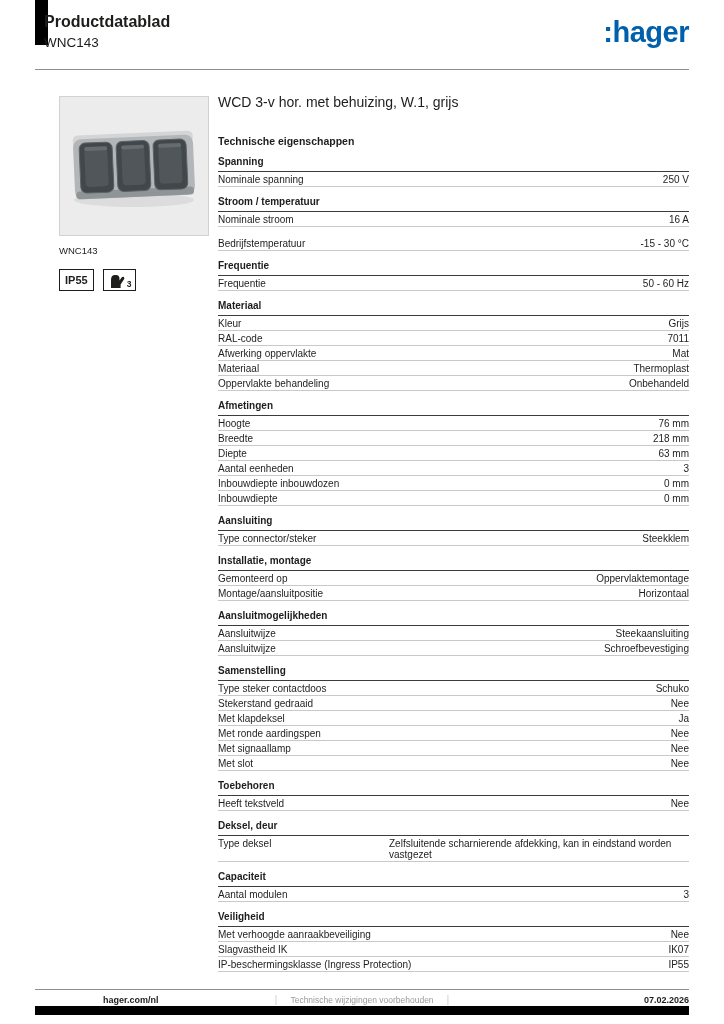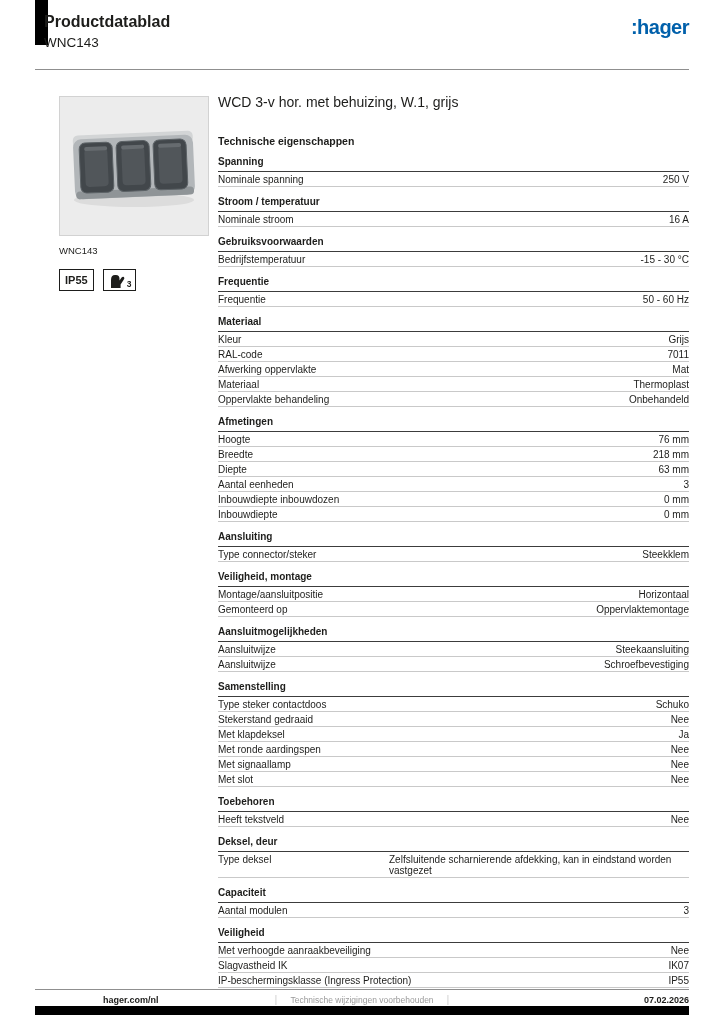--- a/index.html
+++ b/index.html
@@ -6,21 +6,21 @@
   html,body { background:#fff; }
   body { font-family:"Liberation Sans", sans-serif; color:#1d1d1b; }
   .page { position:relative; width:724px; height:1024px; background:#ffffff; overflow:hidden; margin:0 auto; }
 
   
   .corner-tab { position:absolute; left:35px; top:0; width:13px; height:45px; background:#000; }
   .header-rule { position:absolute; left:35px; top:69px; width:654px; height:1px; background:#8f8f8f; }
   .header-titles { position:absolute; left:44px; top:13px; }
   .header-title { font-size:16px; font-weight:bold; color:#1d1d1b; }
   .header-subtitle { font-size:13.5px; margin-top:4px; color:#1d1d1b; }
-  .logo { position:absolute; right:35px; top:16px; font-size:20px; font-weight:bold; letter-spacing:-0.5px; }
+  .logo { position:absolute; right:35px; top:16px; font-size:29px; font-weight:bold; letter-spacing:-0.5px; }
 
   
   .left-col { position:absolute; left:59px; top:96px; width:150px; }
   .product-image { width:150px; height:140px; border:1px solid #d2d2d2; background:#ececec; }
   .image-caption { margin-top:9px; font-size:9.5px; color:#1d1d1b; }
   .badges { margin-top:13px; display:flex; gap:9px; align-items:stretch; }
   .badge-ip { border:1.5px solid #1d1d1b; font-weight:bold; font-size:11px; padding:3px 5px; display:flex; align-items:center; }
   .badge-glove { border:1.5px solid #1d1d1b; padding:2px 4px 1px 4px; display:flex; align-items:flex-end; gap:1px; }
   .badge-glove .sub { font-size:8.5px; font-weight:bold; line-height:9px; }
 
@@ -103,21 +103,20 @@
           </div>
         </div>
         <div class="section">
           <div class="section-heading">Stroom / temperatuur</div>
           <div class="spec-row">
             <span class="spec-label">Nominale stroom</span>
             <span class="spec-value">16 A</span>
           </div>
         </div>
         <div class="section">
-          <div class="section-heading">Gebruiksvoorwaarden</div>
           <div class="spec-row">
             <span class="spec-label">Bedrijfstemperatuur</span>
             <span class="spec-value">-15 - 30 °C</span>
           </div>
         </div>
         <div class="section">
           <div class="section-heading">Frequentie</div>
           <div class="spec-row">
             <span class="spec-label">Frequentie</span>
             <span class="spec-value">50 - 60 Hz</span>
@@ -174,28 +173,28 @@
           </div>
         </div>
         <div class="section">
           <div class="section-heading">Aansluiting</div>
           <div class="spec-row">
             <span class="spec-label">Type connector/steker</span>
             <span class="spec-value">Steekklem</span>
           </div>
         </div>
         <div class="section">
-          <div class="section-heading">Veiligheid, montage</div>
+          <div class="section-heading">Installatie, montage</div>
+          <div class="spec-row">
+            <span class="spec-label">Gemonteerd op</span>
+            <span class="spec-value">Oppervlaktemontage</span>
+          </div>
           <div class="spec-row">
             <span class="spec-label">Montage/aansluitpositie</span>
             <span class="spec-value">Horizontaal</span>
-          </div>
-          <div class="spec-row">
-            <span class="spec-label">Gemonteerd op</span>
-            <span class="spec-value">Oppervlaktemontage</span>
           </div>
         </div>
         <div class="section">
           <div class="section-heading">Aansluitmogelijkheden</div>
           <div class="spec-row">
             <span class="spec-label">Aansluitwijze</span>
             <span class="spec-value">Steekaansluiting</span>
           </div>
           <div class="spec-row">
             <span class="spec-label">Aansluitwijze</span>

